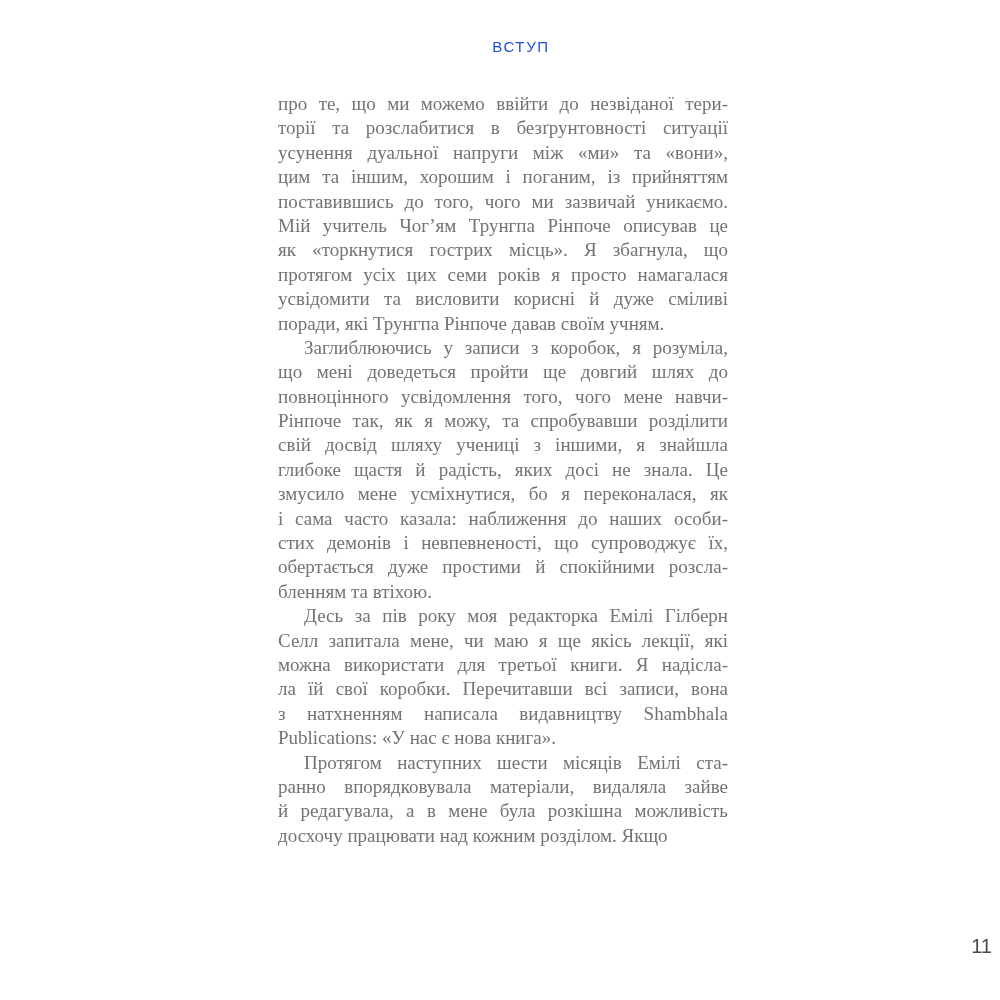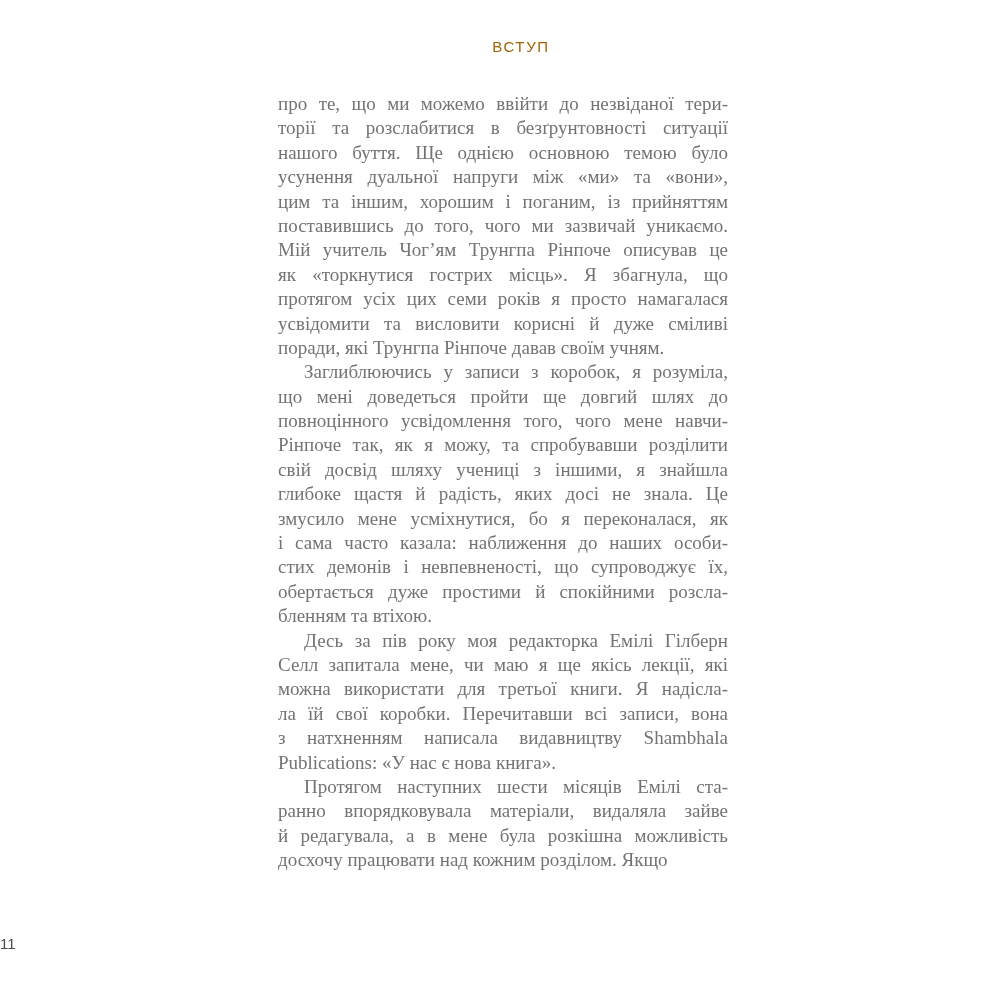--- a/index.html
+++ b/index.html
@@ -17,21 +17,21 @@
   }
   .running-head {
     position: absolute;
     top: 38px;
     left: 0;
     right: 0;
     text-align: center;
     font-family: "Liberation Sans", sans-serif;
     font-size: 15px;
     letter-spacing: 1.6px;
-    color: #a16207;
+    color: #1d4ed8;
     padding-left: 42px;
   }
   .text-column {
     position: absolute;
     left: 278px;
     top: 92px;
     width: 450px;
     font-size: 19px;
     line-height: 24.4px;
     color: #737373;
@@ -48,37 +48,36 @@
   }
   .paragraph.indent .line:first-child {
     padding-left: 26px;
   }
   .italic { }
   .page-number {
     position: absolute;
     top: 935px;
     left: 0;
     right: 8px;
-    text-align: left;
+    text-align: right;
     font-family: "Liberation Sans", sans-serif;
-    font-size: 15px;
+    font-size: 20px;
     color: #4b4b4b;
   }
 </style>
 </head>
 <body>
 
 <div class="page">
   <div class="running-head">ВСТУП</div>
 
   <div class="text-column">
       <div class="paragraph">
         <div class="line"><span>про те, що ми можемо ввійти до незвіданої тери-</span></div>
         <div class="line"><span>торії та розслабитися в безґрунтовності ситуації</span></div>
-        <div class="line"><span>нашого буття. Ще однією основною темою було</span></div>
         <div class="line"><span>усунення дуальної напруги між «ми» та «вони»,</span></div>
         <div class="line"><span>цим та іншим, хорошим і поганим, із прийняттям</span></div>
         <div class="line"><span>поставившись до того, чого ми зазвичай уникаємо.</span></div>
         <div class="line"><span>Мій учитель Чог’ям Трунгпа Рінпоче описував це</span></div>
         <div class="line"><span>як «торкнутися гострих місць». Я збагнула, що</span></div>
         <div class="line"><span>протягом усіх цих семи років я просто намагалася</span></div>
         <div class="line"><span>усвідомити та висловити корисні й дуже сміливі</span></div>
         <div class="line para-end"><span>поради, які Трунгпа Рінпоче давав своїм учням.</span></div>
       </div>
       <div class="paragraph indent">

